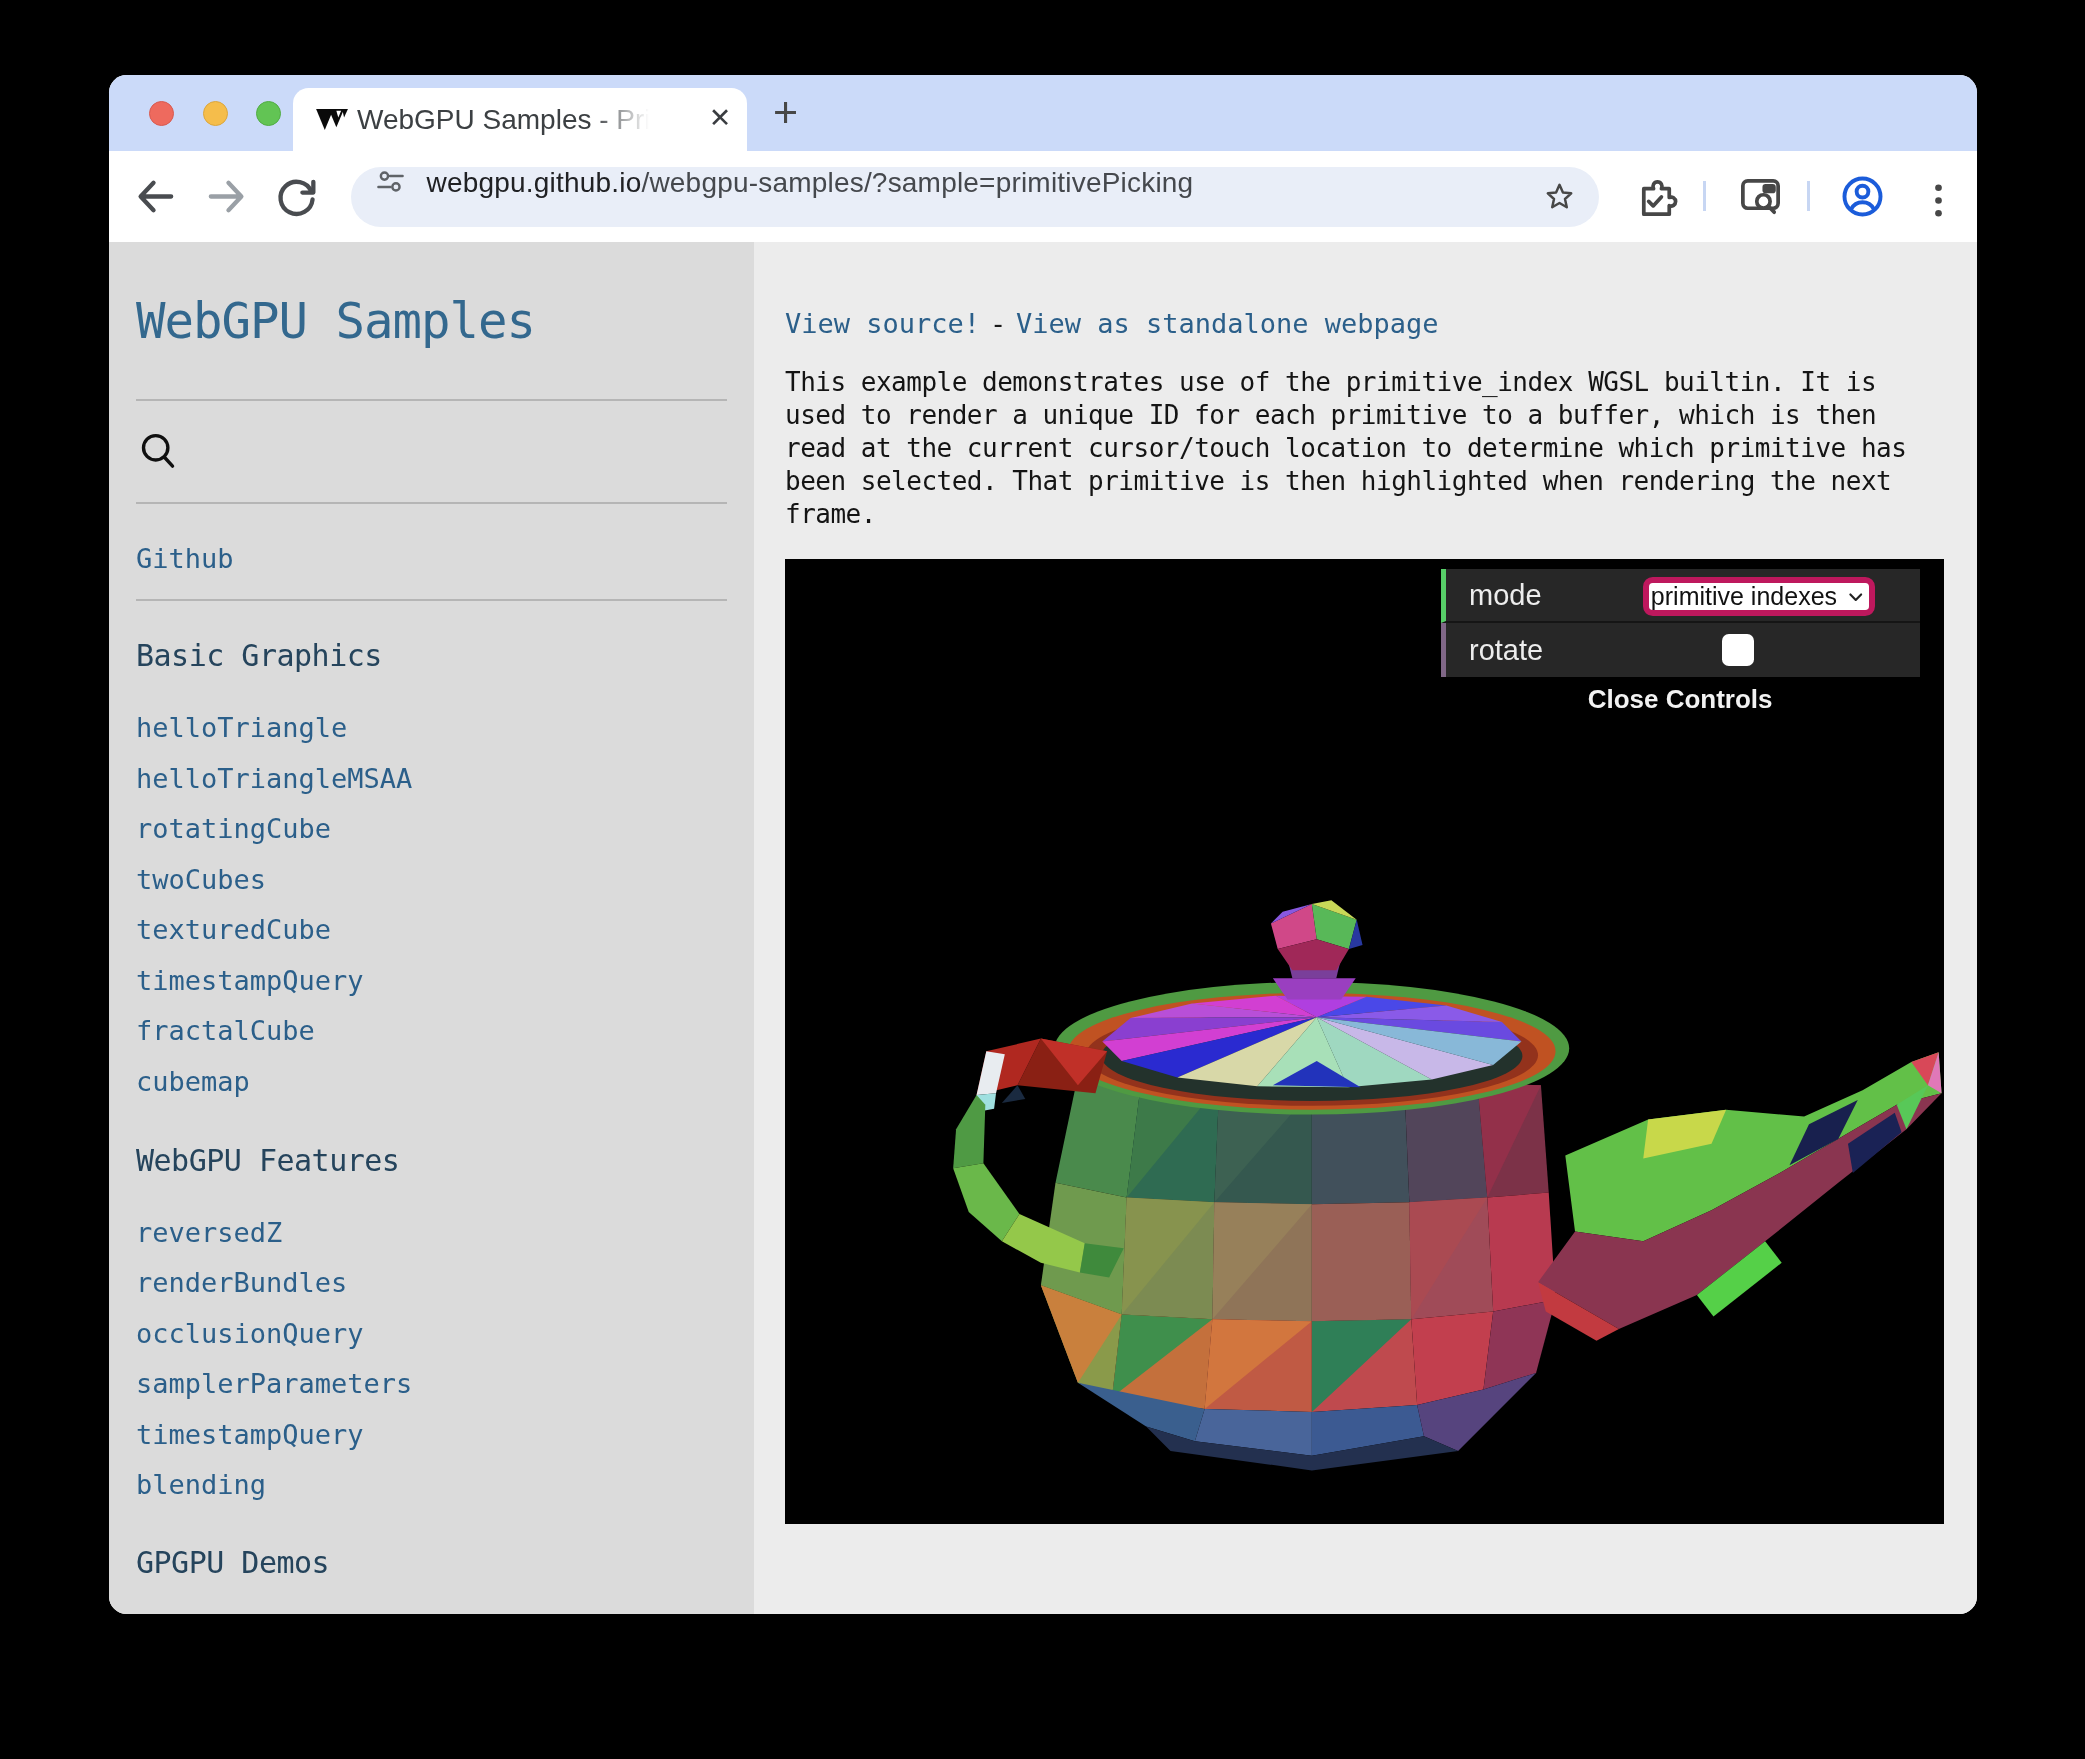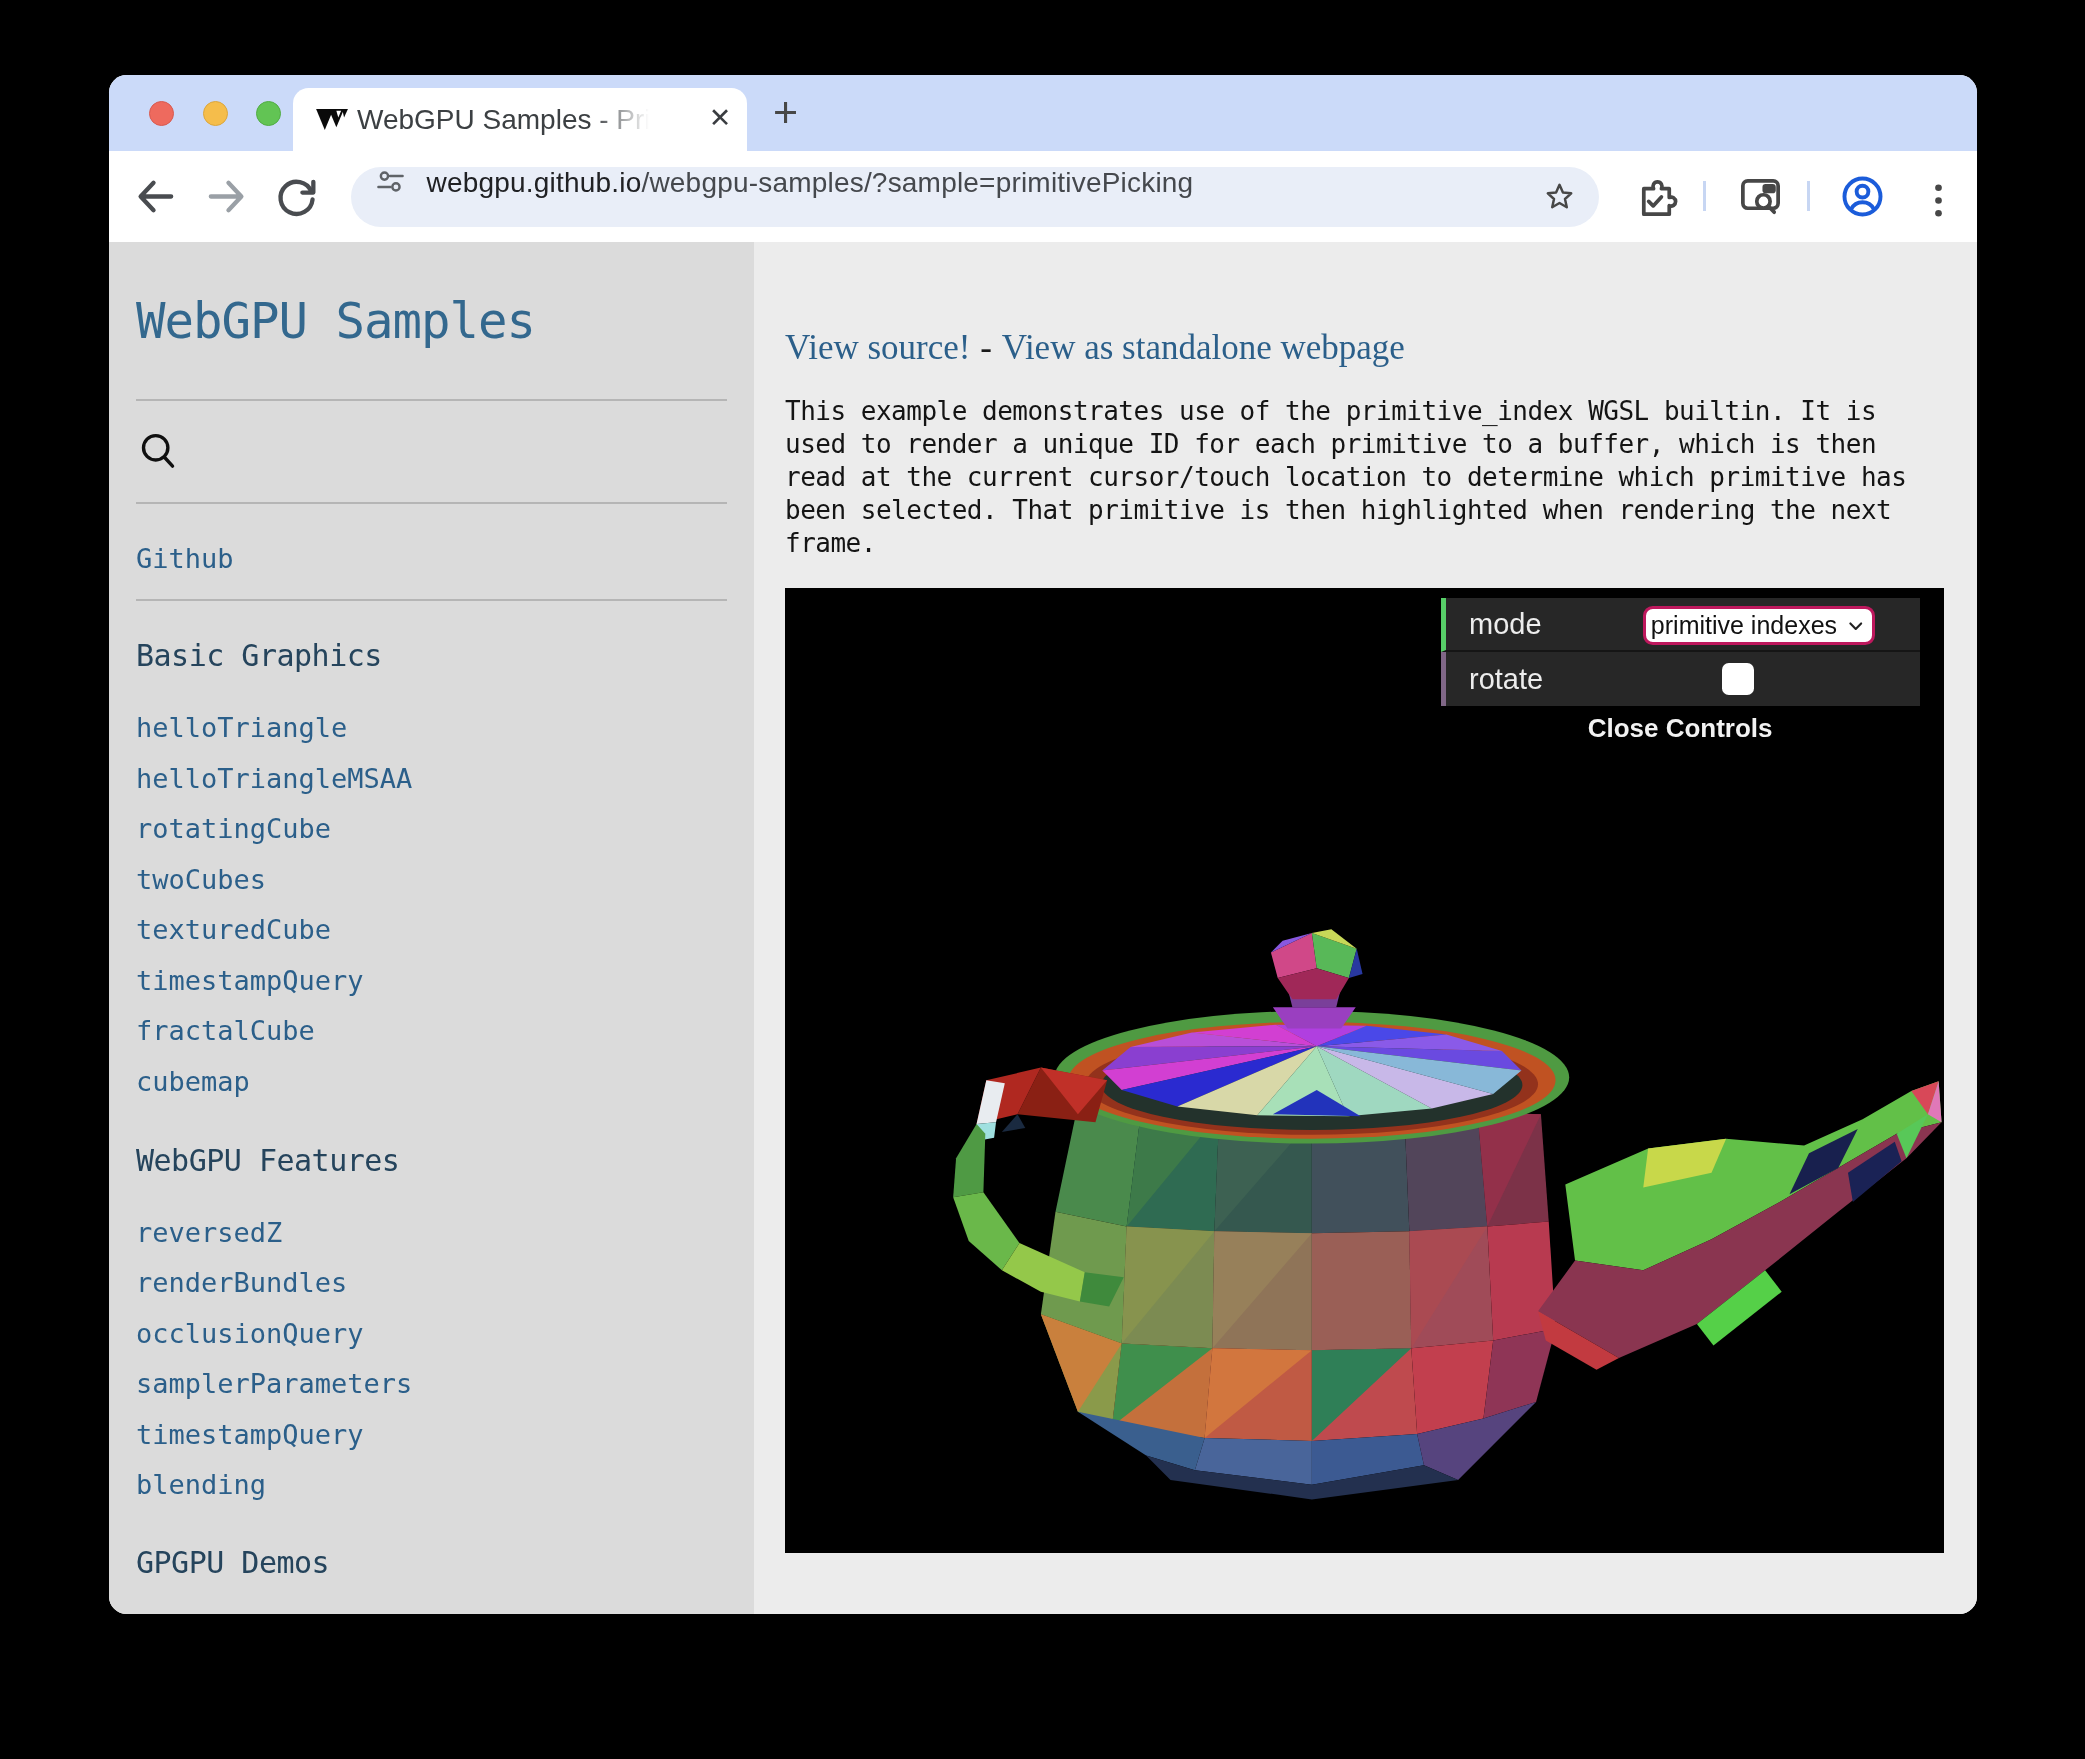--- a/index.html
+++ b/index.html
@@ -53,38 +53,38 @@
   .search-row { height:101px; display:flex; align-items:center; }
   .sb-github { margin-top:39px; font-size:27px; color:#2b5f8a; width:max-content; }
   .sb-heading { font-size:30px; color:#25445c; letter-spacing:-0.5px; }
   .sb-h1 { margin-top:37px; } .sb-h2 { margin-top:46px; } .sb-h3 { margin-top:45px; }
   .sb-list { margin-top:39px; }
   .sb-link { font-size:27px; color:#2b5f8a; margin-bottom:19.5px; line-height:31px;
              width:max-content; cursor:pointer; }
 
   .main { flex:1; background:#ececec; padding:51px 0 0 31px; }
   .page-title { font-size:53px; font-weight:bold; color:#000; letter-spacing:-1px; }
-  .src-links { margin-top:35px; font-size:35px;font-family:Liberation Serif, serif; }
+  .src-links { margin-top:15px; font-size:27px; }
   .src-links a { color:#2b5f8a; text-decoration:none; }
   .src-sep { color:#1a1a1a; padding:0 9.8px; }
   .desc { margin-top:27px; font-size:26px; line-height:33px; letter-spacing:-0.5px;
           color:#141414; white-space:pre-line; }
 
   
   .canvas { position:relative; margin-top:28px; width:1159px; height:965px; background:#000; }
   .teapot-svg { position:absolute; left:0; top:0; }
 
   .gui { position:absolute; top:2px; right:24.4px; width:479px;margin-top:8px; }
   .gui-row { position:relative; height:54px; background:#272727; display:flex;
              align-items:center; padding-left:23.4px; }
   .gui-row.mode   { border-left:5.9px solid #57cf68; border-bottom:2px solid #151515; }
   .gui-row.rotate { border-left:5.9px solid #806787; }
   .gui-label { font-size:29px; color:#ededed; }
   .gui-select { position:absolute; right:45px; top:7.8px; width:232px; height:39px;
-                background:#fff; border:3px solid #be185d; border-radius:9.8px;
+                background:#fff; border:6px solid #be185d; border-radius:9.8px;
                 display:flex; align-items:center; justify-content:center;
                 font-size:25px; color:#111; gap:7.8px; }
   .gui-checkbox { position:absolute; left:276px; top:10.7px; width:32px; height:32px;
                   background:#fff; border-radius:6.8px; }
   .gui-close { height:45px; background:#000; color:#f2f2f2; font-size:26px; font-weight:600;
                display:flex; align-items:center; justify-content:center; }
 </style>
 </head>
 <body>
 

